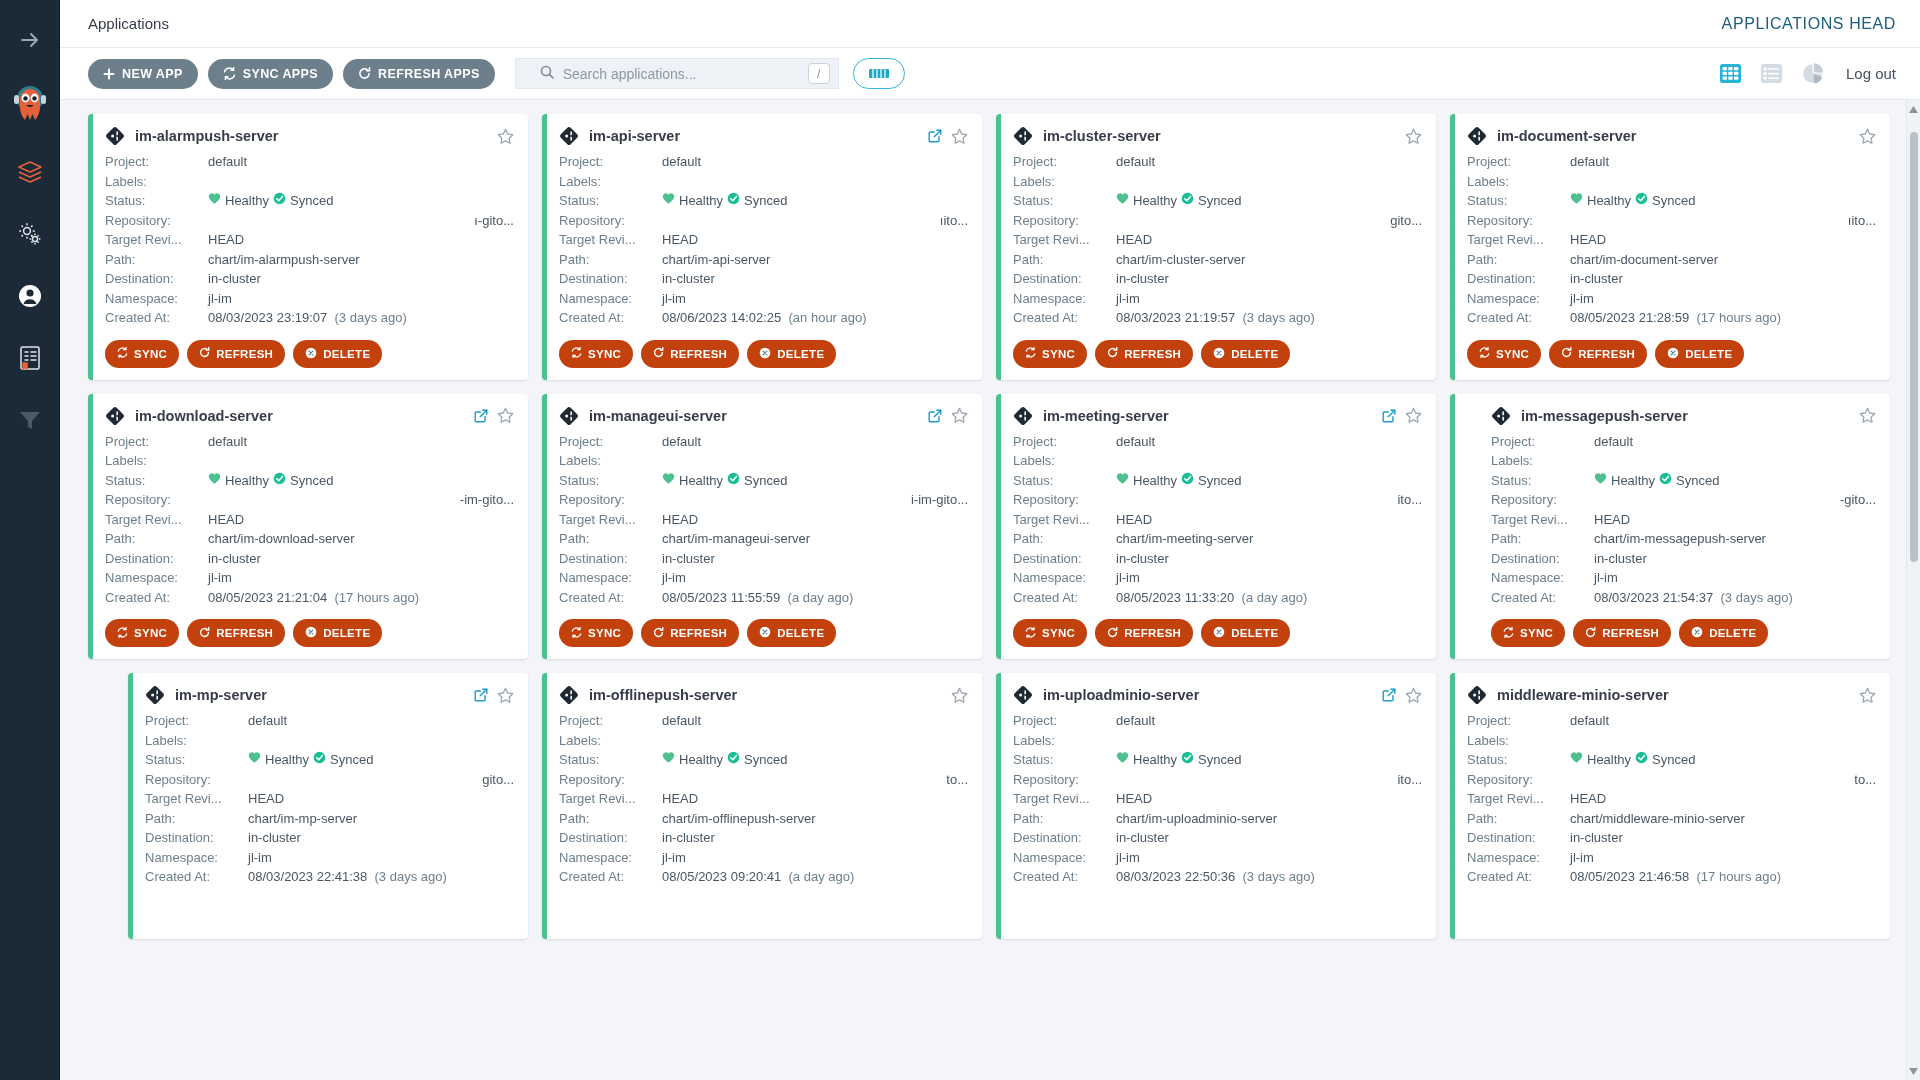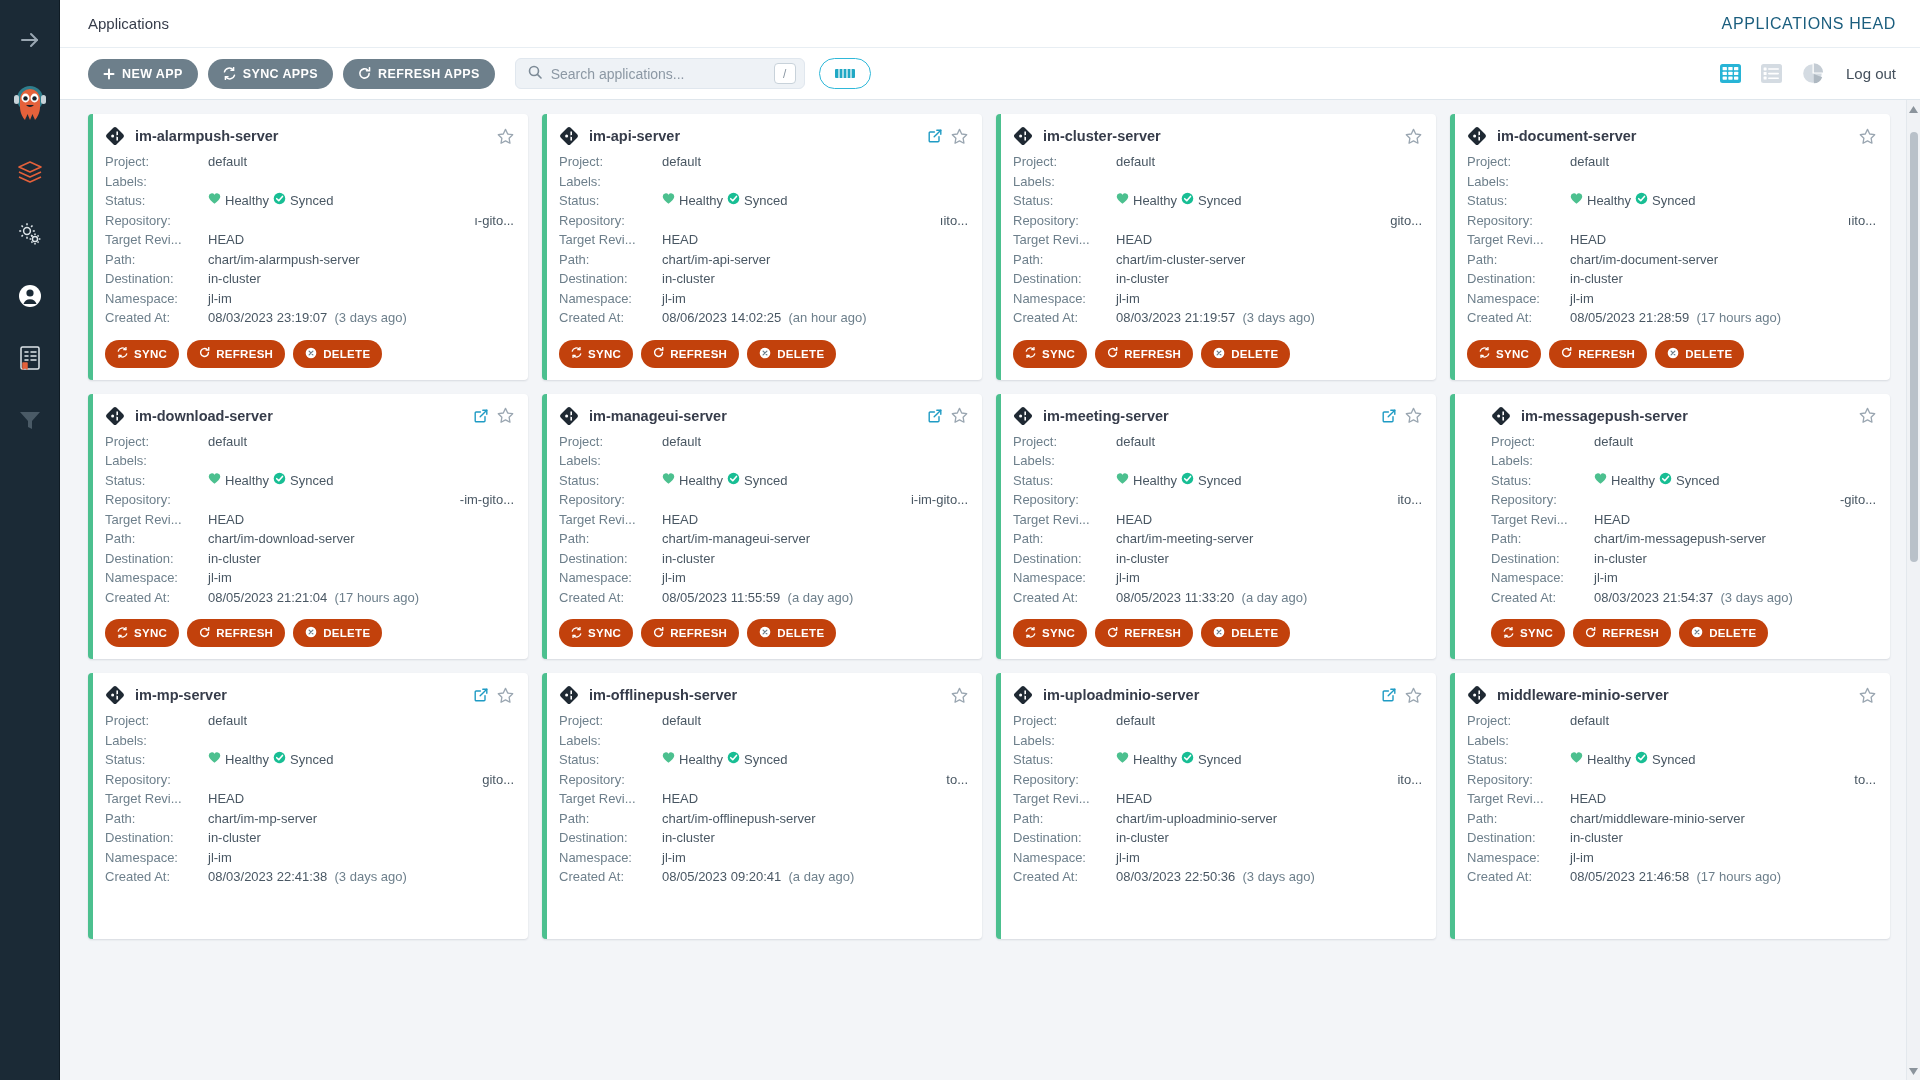--- a/index.html
+++ b/index.html
@@ -54,24 +54,24 @@
     font-size: 12.5px; font-weight: bold; letter-spacing: .4px;
     padding: 0 15px;
     display: inline-flex; align-items: center; gap: 7px;
     cursor: pointer; margin-right: 10px;
     font-family: "Liberation Sans", sans-serif;
     white-space: nowrap;
   }
   .btn svg { display: block; }
 
   .searchbox {
-    width: 290px; height: 31px;
-    background: #eef2f6; border: 1px solid #e0e7ee; border-radius: 6px;
+    width: 324px; height: 31px;
+    background: #eef2f6; border: 1px solid #e0e7ee; border-radius: 0;
     display: flex; align-items: center;
-    padding: 0 8px 0 12px; margin-left: 10px;
+    padding: 0 8px 0 24px; margin-left: 10px;
   }
   .searchbox .ph { flex: 1; font-size: 14px; color: #8c98a4; margin-left: 9px; }
   .slash-key {
     width: 22px; height: 21px;
     border: 1px solid #c8d2da; border-radius: 4px;
     background: #fff; color: #8c98a4;
     font-size: 12px; display: flex; align-items: center; justify-content: center;
   }
   .filter-pill {
     margin-left: 14px;
@@ -991,21 +991,21 @@
       <button class="cbtn"><span><svg width="11" height="11" viewBox="0 0 14 14" fill="none" stroke="#fff" stroke-width="1.8" stroke-linecap="round">
                     <path d="M12 7a5 5 0 1 1-1.6-3.7"></path>
                     <polyline points="12.4,0.8 12.4,4 9.2,4"></polyline>
                   </svg></span>REFRESH</button>
       <button class="cbtn"><span><svg width="12" height="12" viewBox="0 0 14 14">
                     <circle cx="7" cy="7" r="6.2" fill="#fff"></circle>
                     <path d="M4.8 4.8l4.4 4.4M9.2 4.8l-4.4 4.4" stroke="#6d7f8b" stroke-width="1.5" stroke-linecap="round"></path>
                   </svg></span>DELETE</button>
     </div>
           </div>
-          <div class="card" style="border-left-color: rgb(76, 192, 143);">
+          <div class="card" style="border-left-color: rgb(76, 192, 143); margin-left: 40px;">
     <div class="card-head">
       <span class="card-logo">
                 <svg width="20" height="20" viewBox="0 0 20 20">
   <rect x="3" y="3" width="14" height="14" rx="2.4" transform="rotate(45 10 10)" fill="#1f2933"></rect>
   <circle cx="7.6" cy="10" r="1.5" fill="#fff"></circle>
   <path d="M11.4 5.6h1.6v8.8h-1.6z" fill="#fff"></path>
   <circle cx="12.2" cy="10" r="1.1" fill="#1f2933"></circle>
 </svg>
               </span>
       <span class="card-title">im-mp-server</span>

